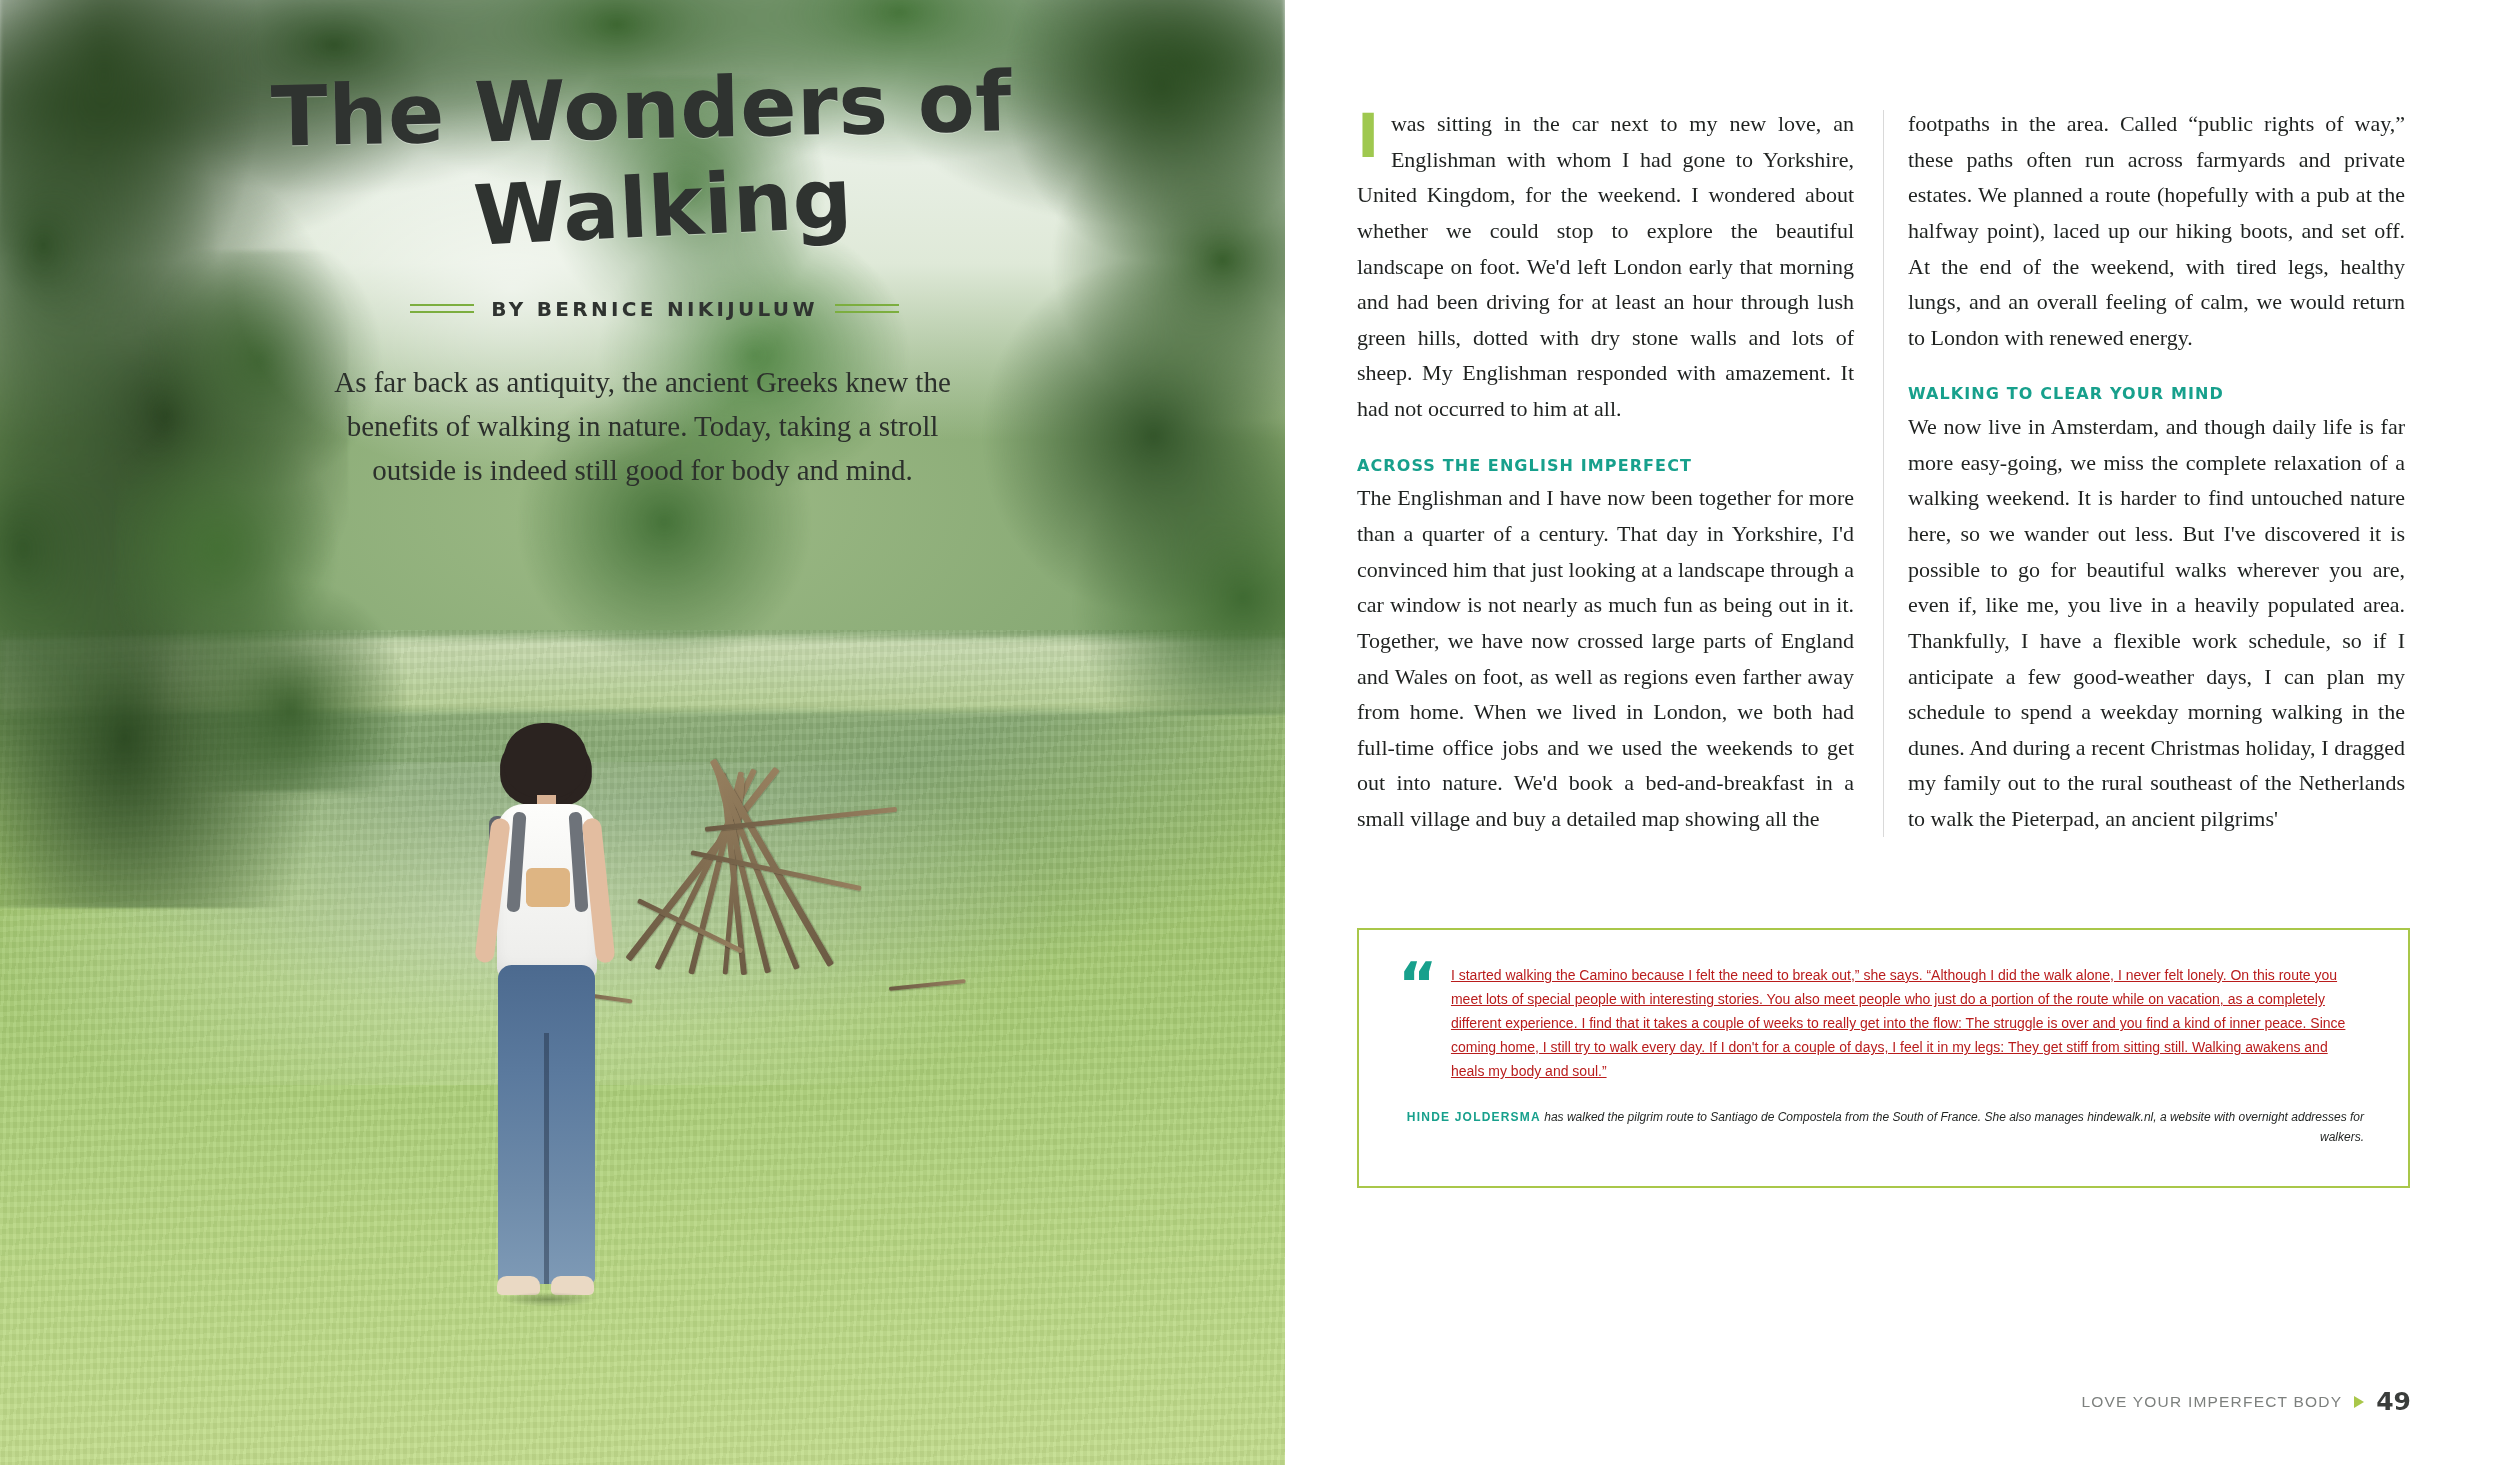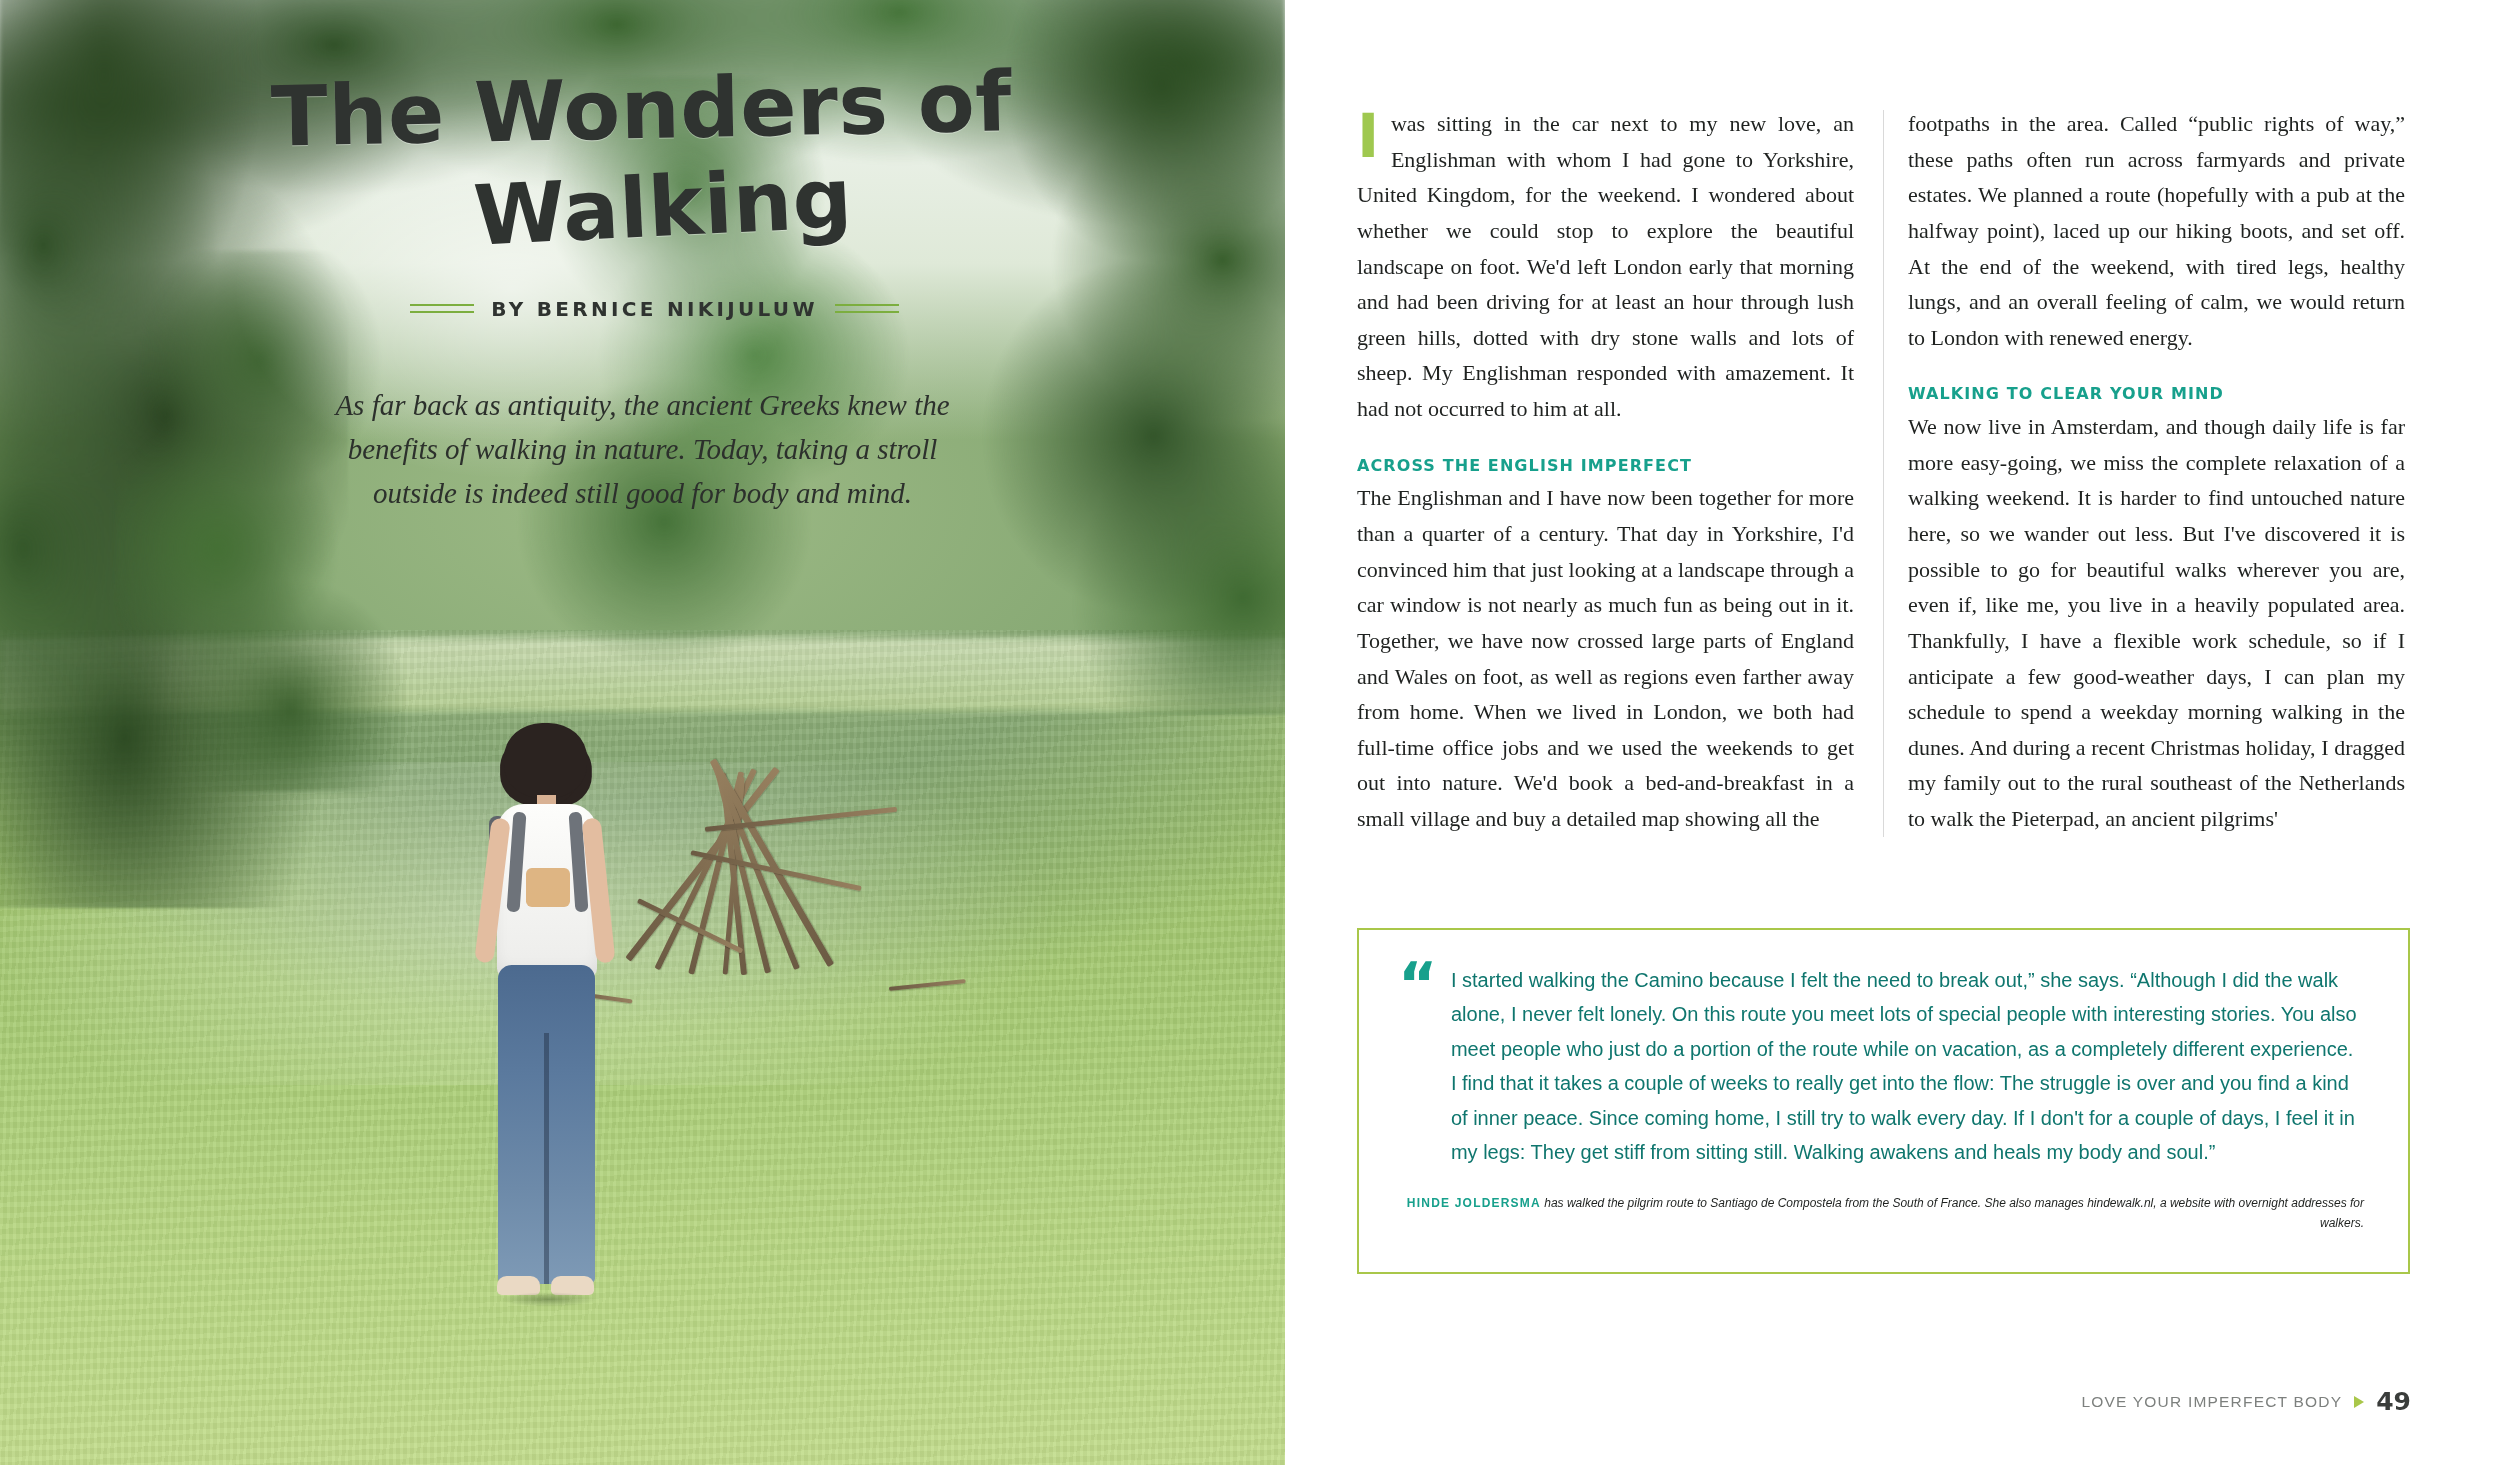--- a/index.html
+++ b/index.html
@@ -231,24 +231,23 @@
     border-bottom: 2.9px solid #7cae3f;
   }
   .byline {
     font-family: "DejaVu Sans", sans-serif;
     font-size: 20px;
     letter-spacing: 3.3px;
     font-weight: 700;
     color: #2f3330;
   }
   .deck {
-    margin: 62px auto 0;
+    margin: 39px auto 0;
     width: 618px;
     font-family: "Liberation Serif", serif;
-    font-style: italic;
     font-size: 29px;
     line-height: 1.52;
     color: #2c302c;
   }
 
   
   .right-page {
     position: relative;
     width: 1227px;
     height: 1466px;
@@ -313,23 +312,24 @@
   .qmark {
     font-family: "DejaVu Sans", sans-serif;
     font-weight: 700;
     font-size: 60px;
     line-height: .7;
     color: #17a08c;
     flex: 0 0 auto;
   }
   .quote-text {
     font-family: "Liberation Sans", sans-serif;
-    font-size: 20px;
+    font-size: 14px;
     line-height: 1.72;
-    color: #0f766e;
+    color: #b91c1c;
+    text-decoration: underline;
   }
   .attrib {
     margin-top: 25px;
     text-align: right;
     font-family: "Liberation Sans", sans-serif;
     font-style: italic;
     font-size: 12px;
     line-height: 1.62;
     color: #1f2220;
   }

